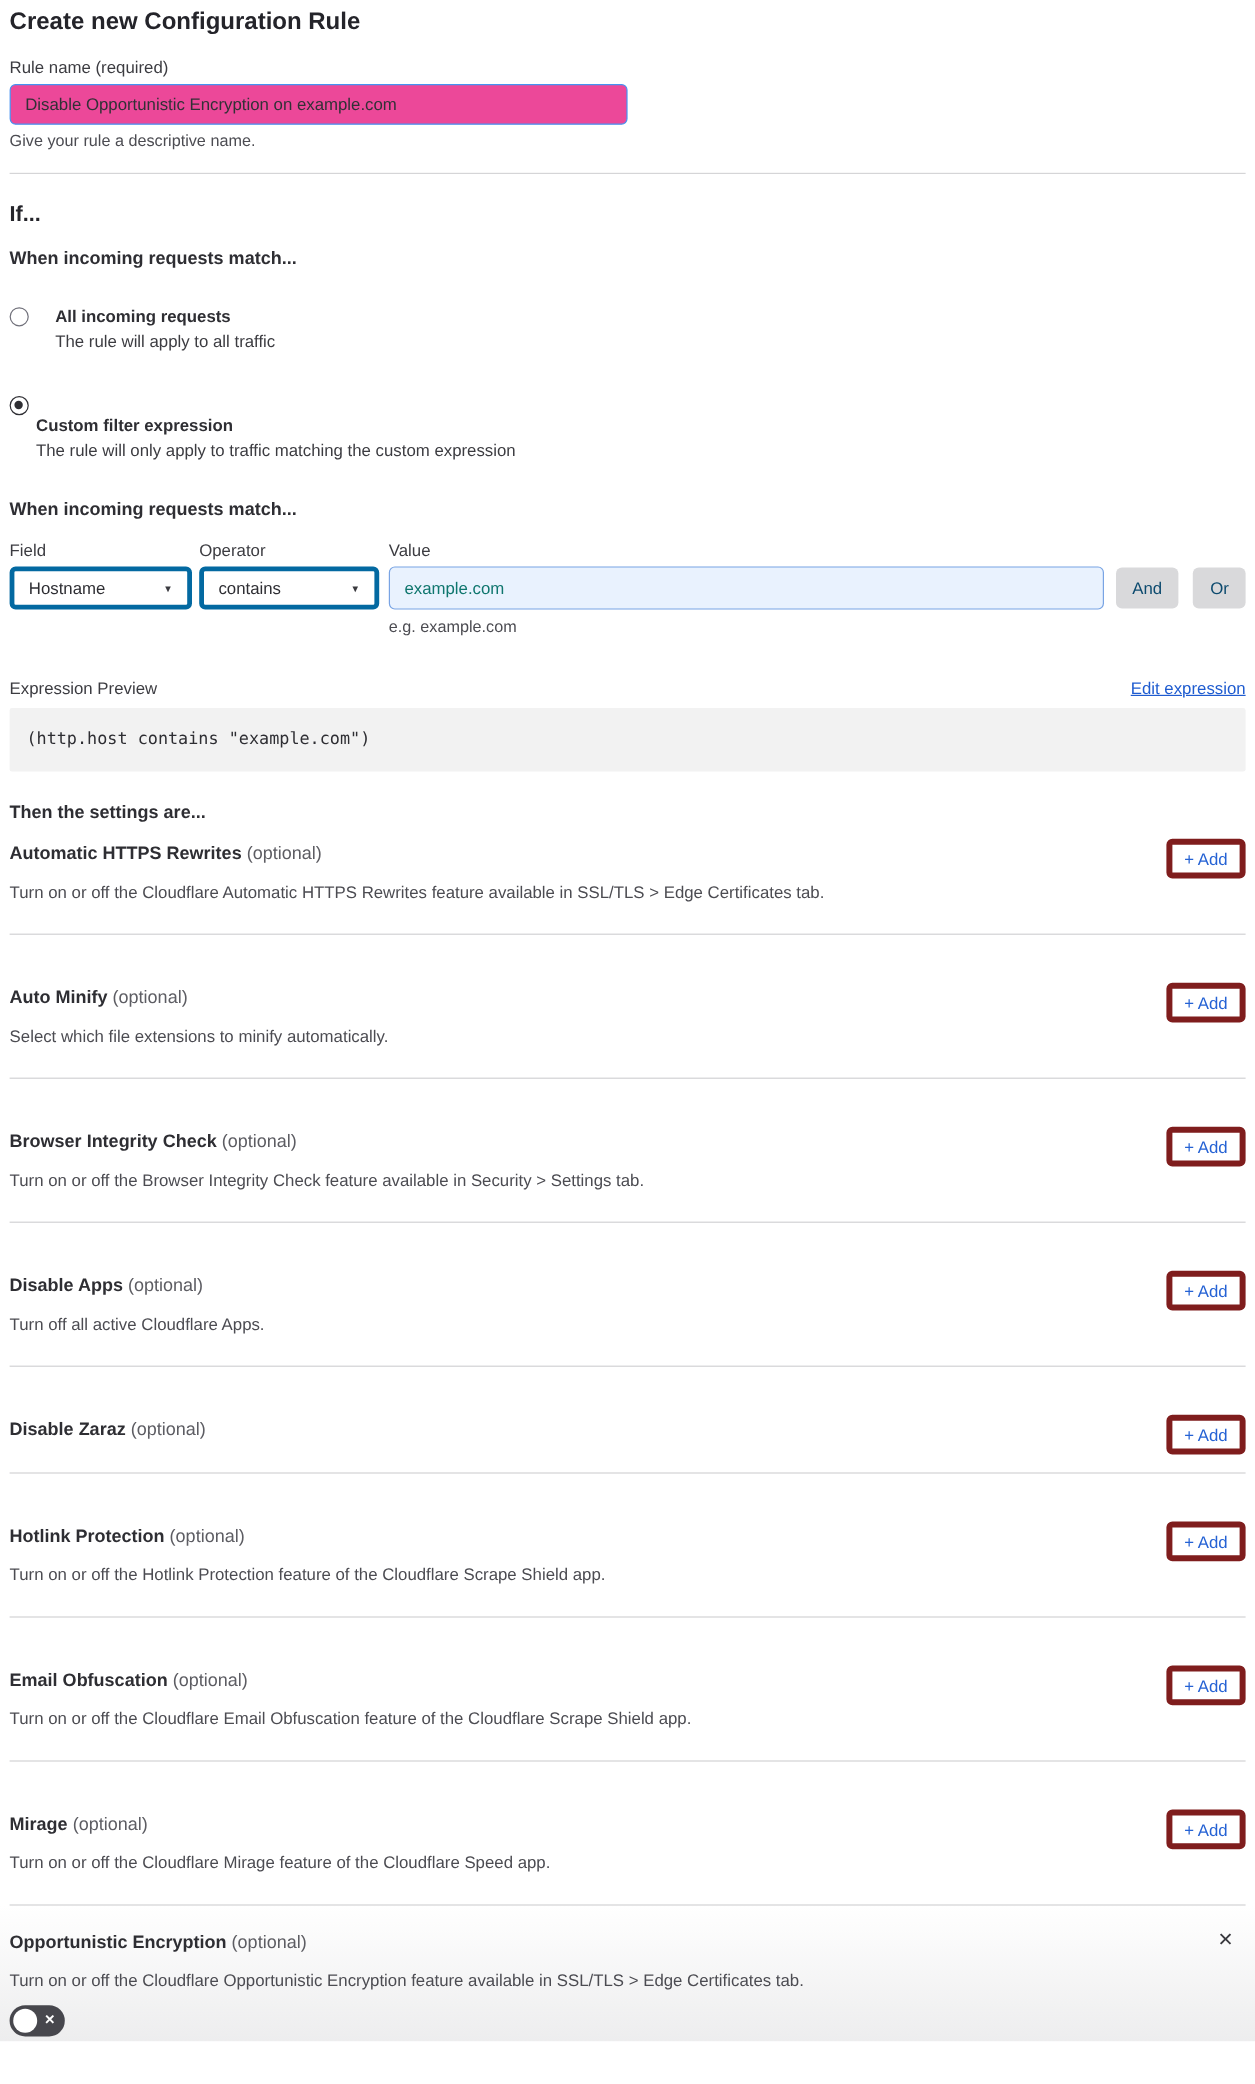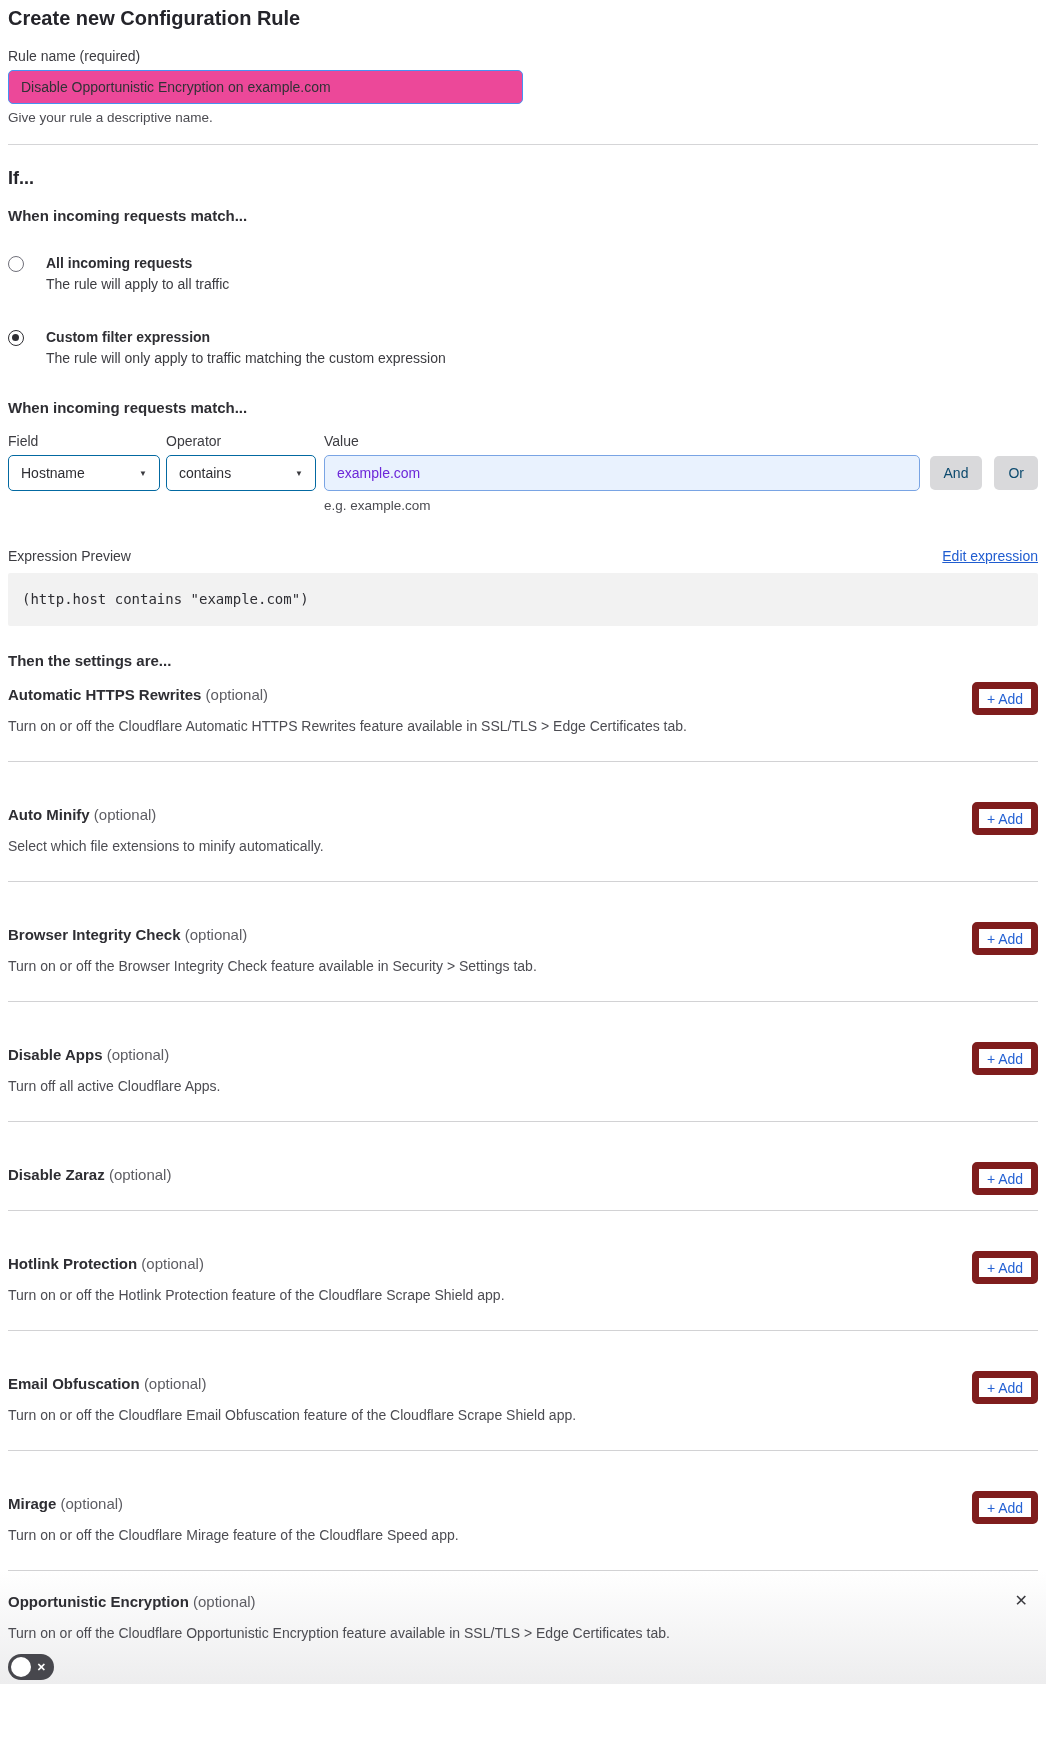--- a/index.html
+++ b/index.html
@@ -18,46 +18,46 @@
     outline: none; background: #ec4899;
   }
   .help-text { margin-top: 6px; font-size: 13.5px; color: #4c4c52; line-height: 16px; }
 
   .divider { border: none; border-top: 1px solid #d5d5d7; margin-top: 18px; }
 
   .if-heading { font-size: 18px; font-weight: bold; color: #24242a; margin-top: 22px; line-height: 22px; }
   .match-heading { font-size: 15px; font-weight: bold; color: #2e2e33; margin-top: 18px; line-height: 18px; }
 
   .radio-option { display: flex; align-items: flex-start; margin-top: 30px; }
-  .radio-option + .radio-option { margin-top: 36px; }
+  .radio-option + .radio-option { margin-top: 36px; flex-direction: column; }
   .radio { flex: 0 0 auto; width: 16px; height: 16px; border: 1.5px solid #70707a; border-radius: 50%;
     margin-top: 1px; position: relative; background: #fff; cursor: pointer; }
   .radio.checked { border-color: #2e2e33; }
   .radio.checked::after { content: ""; position: absolute; left: 3px; top: 3px; width: 7px; height: 7px;
     border-radius: 50%; background: #2e2e33; }
   .radio-texts { margin-left: 22px; }
   .radio-label { font-size: 14px; font-weight: bold; color: #2e2e33; line-height: 17px; }
   .radio-desc { font-size: 14px; color: #3c3c41; line-height: 17px; margin-top: 4px; }
 
   .builder-labels { display: flex; margin-top: 16px; }
   .builder-labels .lbl-field { width: 158px; }
   .builder-labels .lbl-operator { width: 158px; }
   .builder-row { display: flex; align-items: center; margin-top: 5px; }
   .select-box {
-    height: 36px; border: 1px solid #0369a1; border-radius: 5px; background: #fff;
+    height: 36px; border: 4px solid #0369a1; border-radius: 5px; background: #fff;
     display: flex; align-items: center; justify-content: space-between; padding: 0 12px;
     font-size: 14px; color: #2e2e33; cursor: pointer;
   }
   .select-field { width: 152px; margin-right: 6px; }
   .select-operator { width: 150px; margin-right: 8px; }
   .chevron { font-size: 8px; color: #3a3a3f; margin-left: 8px; }
   .value-input {
     flex: 1; height: 36px; border: 1px solid #79a4e4; border-radius: 5px;
     background: #e9f2fe; padding: 0 12px; font-family: "Liberation Sans", sans-serif;
-    font-size: 14px; color: #6d28d9; outline: none; min-width: 0;
+    font-size: 14px; color: #0f766e; outline: none; min-width: 0;
   }
   .gray-btn {
     height: 34px; border: none; border-radius: 5px; background: #d9d9db; color: #0c4a6e;
     font-family: "Liberation Sans", sans-serif; font-size: 14px; padding: 0 14px; cursor: pointer;
   }
   .and-btn { margin-left: 10px; }
   .or-btn { margin-left: 12px; }
   .value-help { margin-top: 7px; margin-left: 316px; font-size: 13.5px; color: #4c4c52; line-height: 16px; }
 
   .expr-row { display: flex; justify-content: space-between; align-items: baseline; margin-top: 34px; }
@@ -70,21 +70,21 @@
   .settings-heading { font-size: 15px; font-weight: bold; color: #2e2e33; margin-top: 26px; line-height: 18px; }
 
   .setting-row { position: relative; padding: 44px 0 26px 0; border-bottom: 1px solid #d2d2d4; }
   .setting-row:first-child { padding-top: 16px; }
   .setting-name-line { font-size: 15px; line-height: 18px; color: #2e2e33; }
   .setting-name { font-weight: bold; }
   .optional { color: #5d5d63; font-weight: normal; }
   .setting-desc { margin-top: 14px; font-size: 14px; color: #4c4c52; line-height: 17px; }
   .add-btn {
     position: absolute; right: 0; top: 40px; width: 66px; height: 33px;
-    background: #fff; border: 7px solid #7f1d1d; border-radius: 5px;
+    background: #fff; border: 5px solid #7f1d1d; border-radius: 5px;
     color: #2562d4; font-family: "Liberation Sans", sans-serif; font-size: 14px; cursor: pointer;
   }
   .setting-row:first-child .add-btn { top: 12px; }
 
   .expanded-section {
     margin: 0 -8px; padding: 22px 8px 1px 8px;
     background: linear-gradient(180deg, #ffffff 0%, #ededee 100%);
   }
   .expanded-head { display: flex; justify-content: space-between; align-items: flex-start; }
   .close-btn { background: none; border: none; font-size: 16px; color: #3a3a3f; cursor: pointer;

